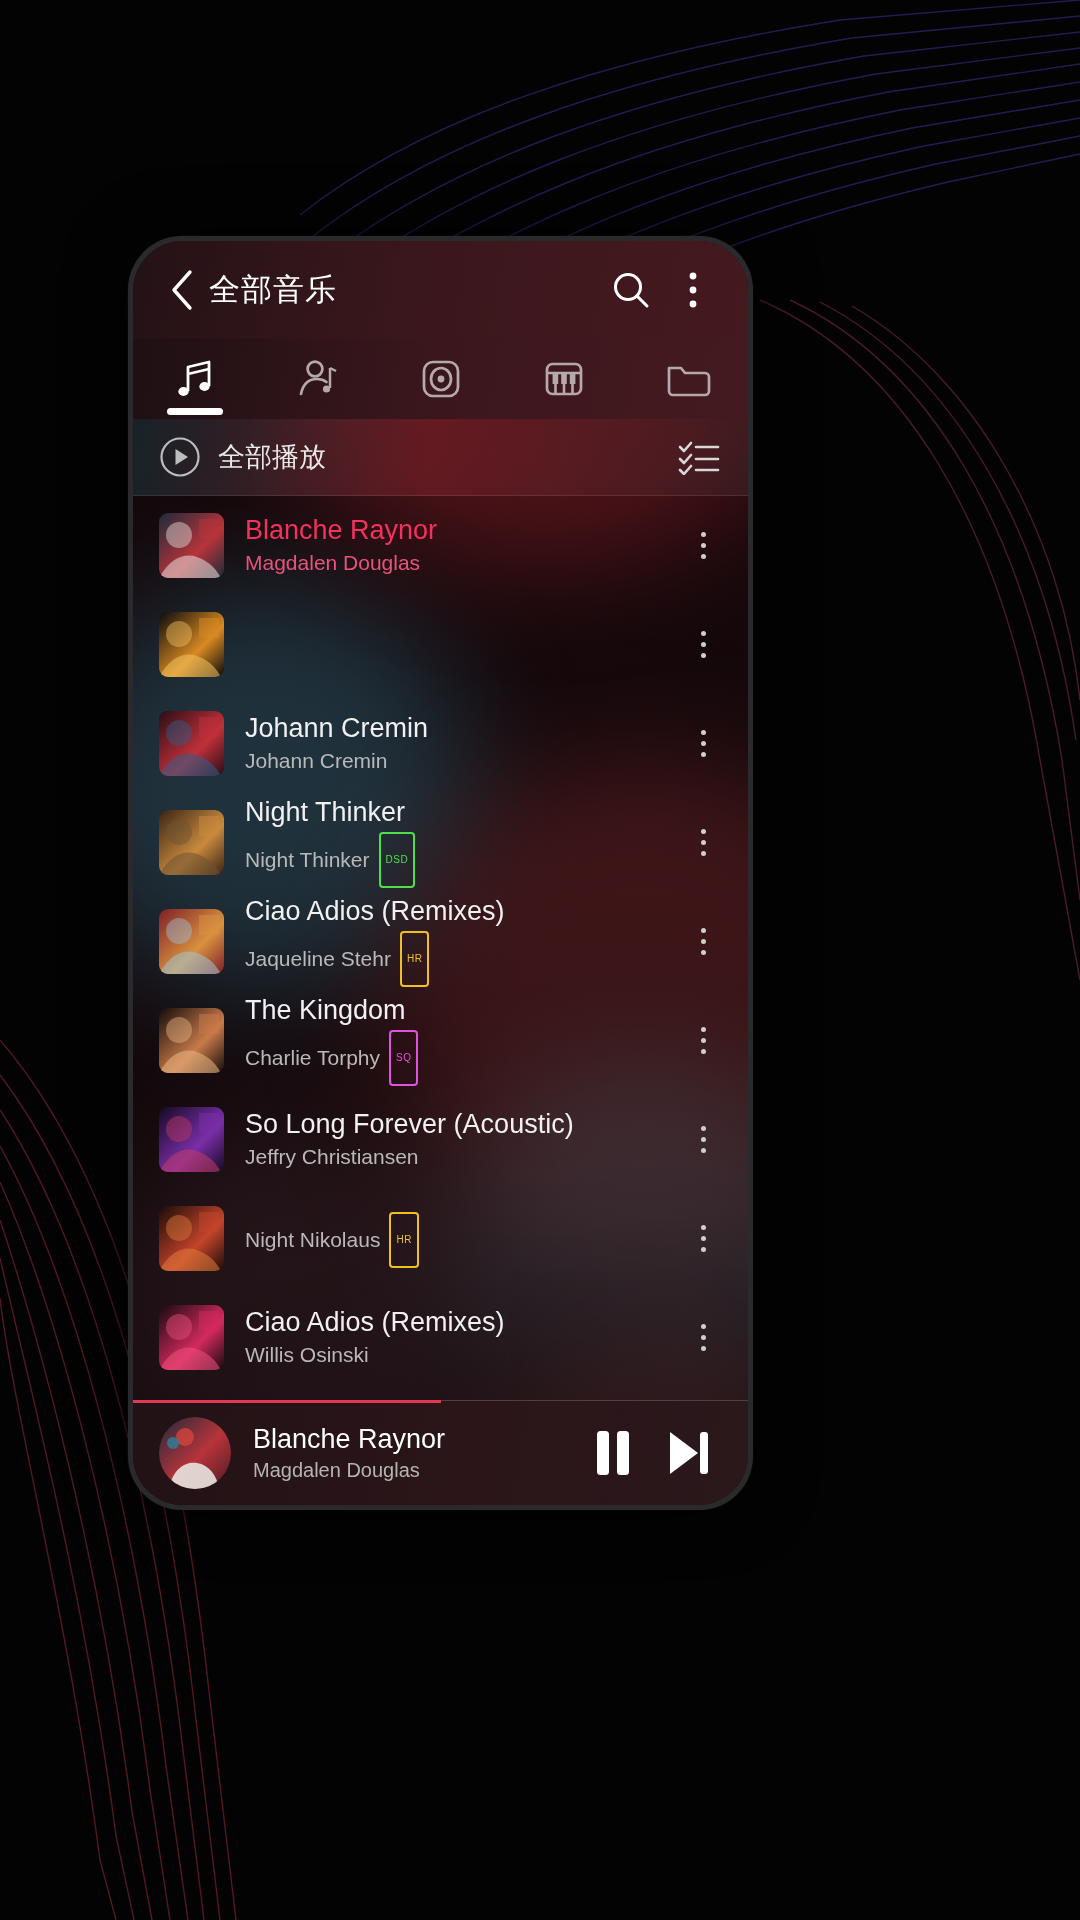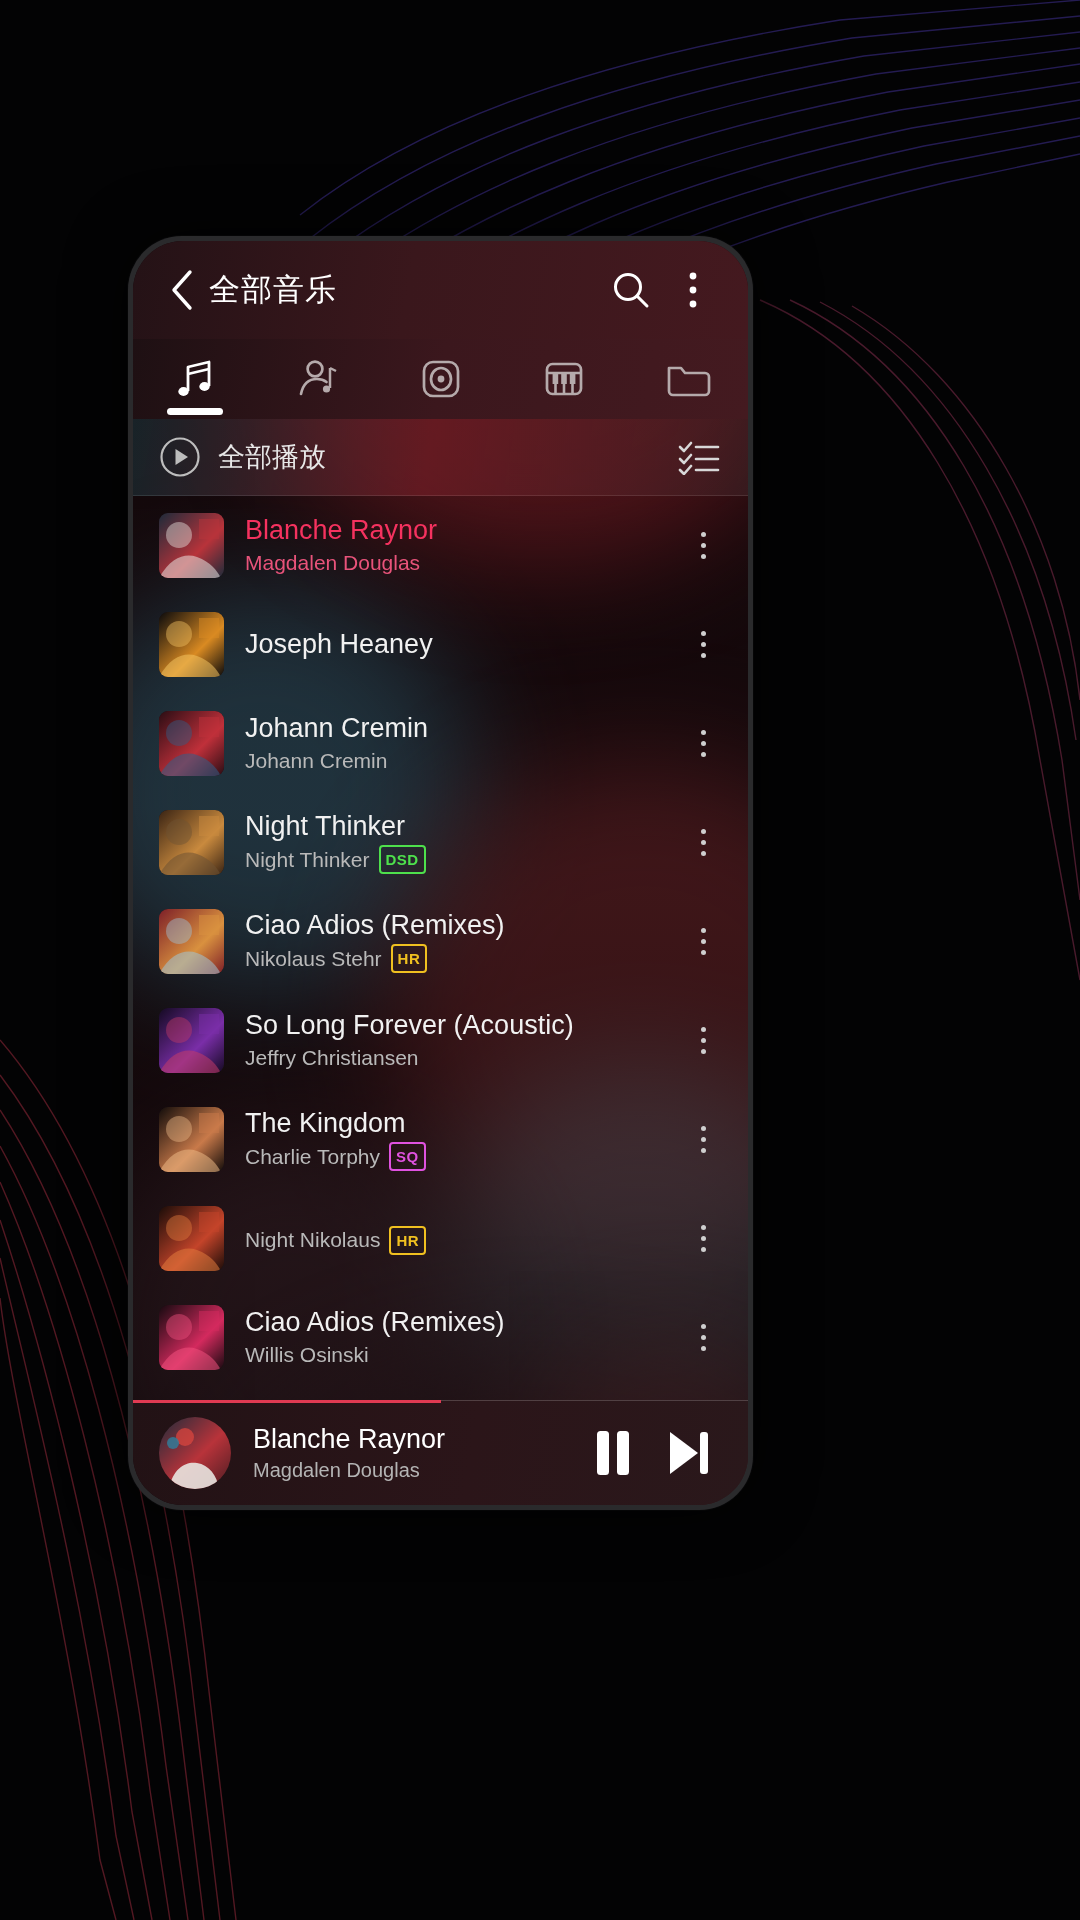--- a/index.html
+++ b/index.html
@@ -104,23 +104,23 @@
     white-space:nowrap; overflow:hidden; text-overflow:ellipsis;
   }
   .t2 {
     font-size:21px; color:#b9b9b9; line-height:1.25; margin-top:3px;
     white-space:nowrap; overflow:hidden; text-overflow:ellipsis;
     display:flex; align-items:center; gap:9px;
   }
   .row.playing .t1 { color:#f5325f; }
   .row.playing .t2 { color:#e8537a; }
   .badge {
-    display:inline-block; font-size:15px; line-height:1;
-    padding:5px 5px; border-radius:4px; border:2px solid currentColor;
-    font-weight:bold; letter-spacing:.5px;
+    display:inline-block; font-size:10px; line-height:1;
+    padding:21px 5px; border-radius:4px; border:2px solid currentColor;
+    font-weight:normal; letter-spacing:.5px;
   }
   .more {
     flex:0 0 46px; width:46px; height:62px;
     display:flex; flex-direction:column; align-items:center; justify-content:center; gap:6px;
   }
   .more i { width:5px; height:5px; border-radius:50%; background:#cfcfcf; display:block; }
 
   
   .player {
     flex:0 0 105px; height:105px;
@@ -329,21 +329,20 @@
                       <stop offset="100%" stop-color="#0a0a0c"></stop>
                     </linearGradient>
                   </defs>
                   <rect width="65" height="65" fill="url(#ag1)"></rect>
                   <circle cx="20" cy="22" r="13" fill="#f2c261" opacity="0.45"></circle>
                   <path d="M0 65 C 12 44 26 40 38 44 C 52 49 58 58 62 65 Z" fill="#f2c261" opacity="0.55"></path>
                   <rect x="40" y="6" width="20" height="20" fill="#d98a22" opacity="0.5"></rect>
                 </svg>
               </div>
               <div class="meta">
-                <div class="t1">Joseph Heaney</div>
               </div>
               <div class="more">
                 <i></i>
                 <i></i>
                 <i></i>
               </div>
             </div>
             <div class="row">
               <div class="art">
                 <svg viewBox="0 0 65 65">
@@ -413,22 +412,51 @@
                   </defs>
                   <rect width="65" height="65" fill="url(#ag4)"></rect>
                   <circle cx="20" cy="22" r="13" fill="#9fc4d6" opacity="0.45"></circle>
                   <path d="M0 65 C 12 44 26 40 38 44 C 52 49 58 58 62 65 Z" fill="#9fc4d6" opacity="0.55"></path>
                   <rect x="40" y="6" width="20" height="20" fill="#d9913f" opacity="0.5"></rect>
                 </svg>
               </div>
               <div class="meta">
                 <div class="t1">Ciao Adios (Remixes)</div>
                 <div class="t2">
-                  <span>Nikolaus Stehr</span>
+                  <span>Jaqueline Stehr</span>
                   <span class="badge" style="color: rgb(240, 192, 32);">HR</span>
+                </div>
+              </div>
+              <div class="more">
+                <i></i>
+                <i></i>
+                <i></i>
+              </div>
+            </div>
+            <div class="row">
+              <div class="art">
+                <svg viewBox="0 0 65 65">
+                  <defs>
+                    <linearGradient id="ag6" x1="0" y1="0" x2="1" y2="1">
+                      <stop offset="0%" stop-color="#120c0a"></stop>
+                      <stop offset="60%" stop-color="#c97a4a"></stop>
+                      <stop offset="100%" stop-color="#120c0a"></stop>
+                    </linearGradient>
+                  </defs>
+                  <rect width="65" height="65" fill="url(#ag6)"></rect>
+                  <circle cx="20" cy="22" r="13" fill="#e9b684" opacity="0.45"></circle>
+                  <path d="M0 65 C 12 44 26 40 38 44 C 52 49 58 58 62 65 Z" fill="#e9b684" opacity="0.55"></path>
+                  <rect x="40" y="6" width="20" height="20" fill="#c97a4a" opacity="0.5"></rect>
+                </svg>
+              </div>
+              <div class="meta">
+                <div class="t1">The Kingdom</div>
+                <div class="t2">
+                  <span>Charlie Torphy</span>
+                  <span class="badge" style="color: rgb(224, 82, 224);">SQ</span>
                 </div>
               </div>
               <div class="more">
                 <i></i>
                 <i></i>
                 <i></i>
               </div>
             </div>
             <div class="row">
               <div class="art">
@@ -443,49 +471,20 @@
                   <rect width="65" height="65" fill="url(#ag5)"></rect>
                   <circle cx="20" cy="22" r="13" fill="#c23a66" opacity="0.45"></circle>
                   <path d="M0 65 C 12 44 26 40 38 44 C 52 49 58 58 62 65 Z" fill="#c23a66" opacity="0.55"></path>
                   <rect x="40" y="6" width="20" height="20" fill="#7a2ea8" opacity="0.5"></rect>
                 </svg>
               </div>
               <div class="meta">
                 <div class="t1">So Long Forever (Acoustic)</div>
                 <div class="t2">
                   <span>Jeffry Christiansen</span>
-                </div>
-              </div>
-              <div class="more">
-                <i></i>
-                <i></i>
-                <i></i>
-              </div>
-            </div>
-            <div class="row">
-              <div class="art">
-                <svg viewBox="0 0 65 65">
-                  <defs>
-                    <linearGradient id="ag6" x1="0" y1="0" x2="1" y2="1">
-                      <stop offset="0%" stop-color="#120c0a"></stop>
-                      <stop offset="60%" stop-color="#c97a4a"></stop>
-                      <stop offset="100%" stop-color="#120c0a"></stop>
-                    </linearGradient>
-                  </defs>
-                  <rect width="65" height="65" fill="url(#ag6)"></rect>
-                  <circle cx="20" cy="22" r="13" fill="#e9b684" opacity="0.45"></circle>
-                  <path d="M0 65 C 12 44 26 40 38 44 C 52 49 58 58 62 65 Z" fill="#e9b684" opacity="0.55"></path>
-                  <rect x="40" y="6" width="20" height="20" fill="#c97a4a" opacity="0.5"></rect>
-                </svg>
-              </div>
-              <div class="meta">
-                <div class="t1">The Kingdom</div>
-                <div class="t2">
-                  <span>Charlie Torphy</span>
-                  <span class="badge" style="color: rgb(224, 82, 224);">SQ</span>
                 </div>
               </div>
               <div class="more">
                 <i></i>
                 <i></i>
                 <i></i>
               </div>
             </div>
             <div class="row">
               <div class="art">

